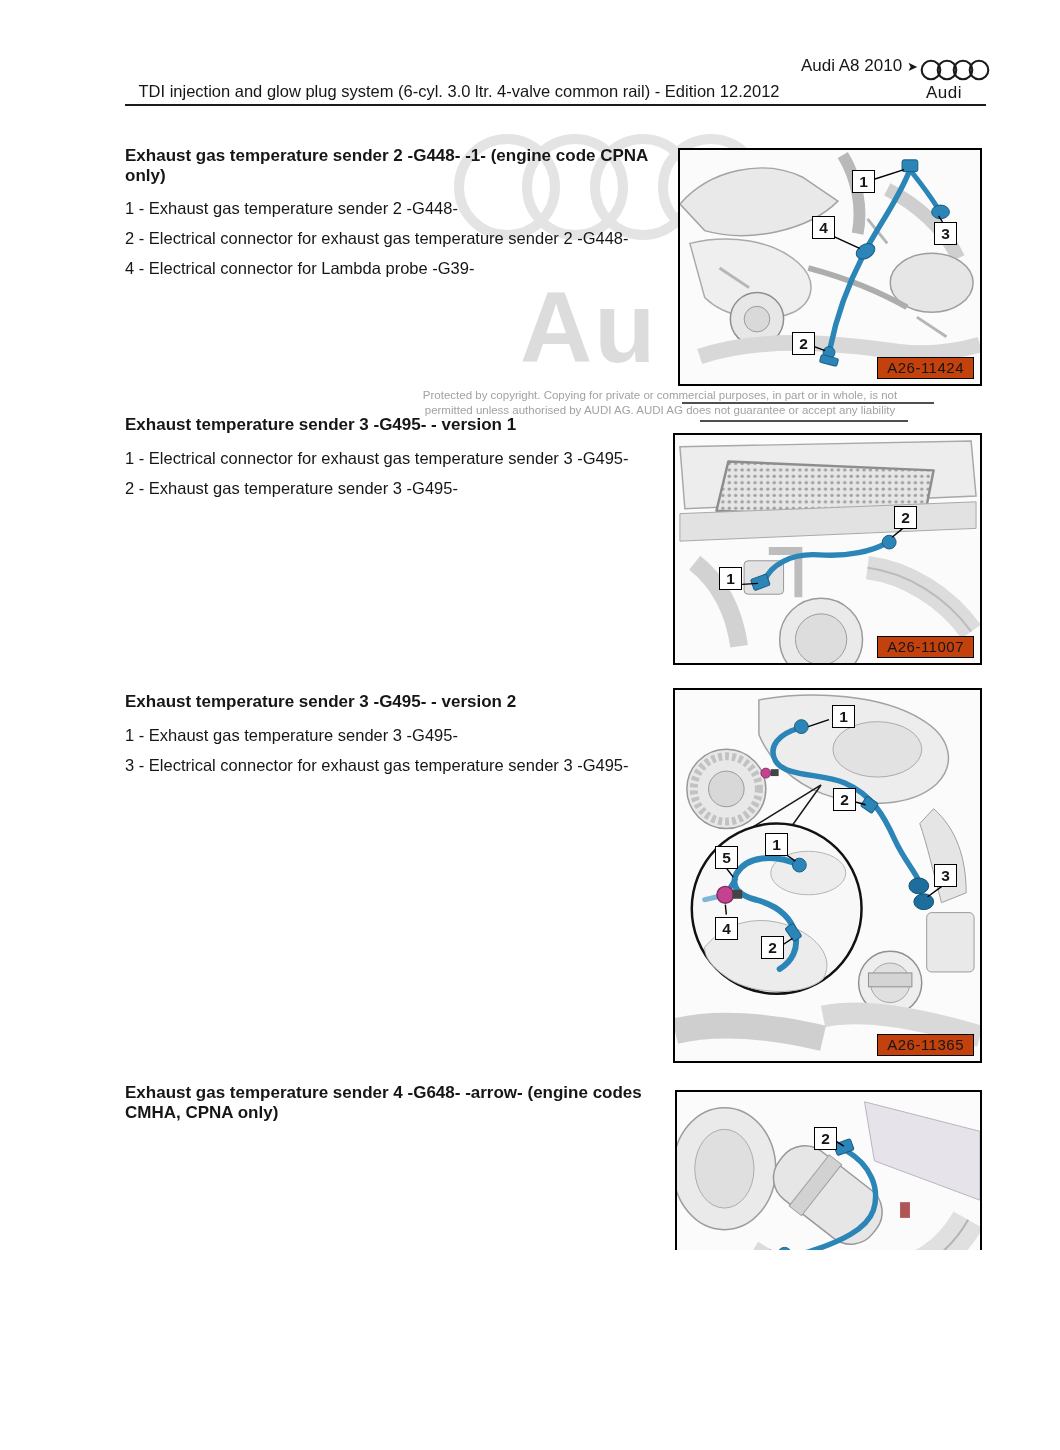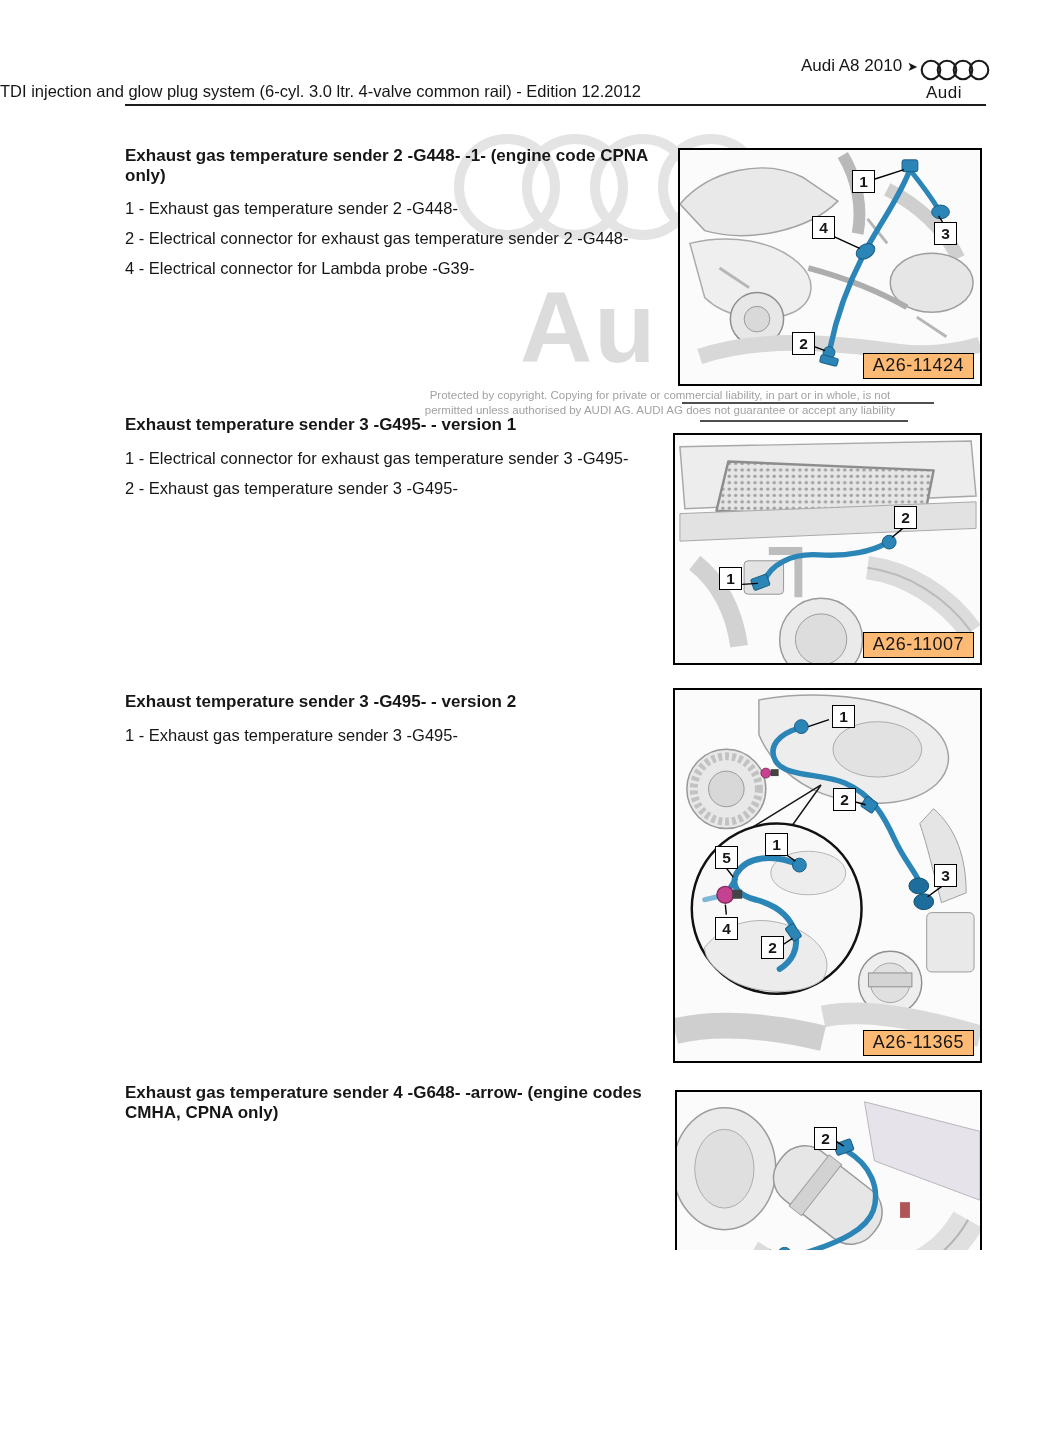--- a/index.html
+++ b/index.html
@@ -2,43 +2,43 @@
 <html><head>
 <meta charset="utf-8">
 <style>
   html,body{margin:0;padding:0;background:#fff;}
   .page{position:relative;width:1060px;height:1250px;background:#ffffff;
         font-family:"Liberation Sans",sans-serif;color:#161616;overflow:hidden;
         outline:1px solid #e3e3e3;}
   
   .hdr-model{position:absolute;top:56px;left:0;width:918px;text-align:right;font-size:17px;}
   .hdr-model .arrow{font-size:13px;margin-left:5px;}
-  .hdr-title{position:absolute;top:82px;left:0;width:918px;text-align:left;font-size:16.5px;}
+  .hdr-title{position:absolute;top:82px;left:0;width:918px;text-align:center;font-size:16.5px;}
   .audi-rings{position:absolute;left:920px;top:56px;}
   .audi-word{position:absolute;left:926px;top:83px;font-size:17px;font-weight:400;letter-spacing:.5px;}
   .hdr-rule{position:absolute;left:125px;top:104px;width:861px;height:2px;background:#1c1c1c;}
   
   .wm-rings{position:absolute;left:452px;top:112px;z-index:0;}
   .wm-au{position:absolute;left:520px;top:270px;font-size:100px;font-weight:700;color:#dcdcdc;
          letter-spacing:2px;z-index:0;}
   .wm-text{position:absolute;left:368px;top:388px;width:584px;text-align:center;
            font-size:11.5px;line-height:14.5px;color:#a2a2a2;z-index:4;}
   .wm-line{position:absolute;height:1.5px;background:#4f4f4f;z-index:4;}
   
   .section{position:absolute;left:125px;width:545px;z-index:5;}
   .heading{font-size:17px;font-weight:700;line-height:19.5px;margin:0 0 13px 0;}
   .item{font-size:16.5px;line-height:21.5px;margin:0 0 8.5px 0;}
   
   .figure{position:absolute;border:2px solid #000;background:#fff;z-index:2;box-sizing:border-box;}
   .figure svg{display:block;}
   .callout{position:absolute;width:23px;height:23px;background:#fff;border:1.5px solid #000;
            box-sizing:border-box;display:flex;align-items:center;justify-content:center;
            font-size:15.5px;font-weight:600;z-index:3;}
-  .fig-code{position:absolute;right:6px;bottom:5px;border:1.5px solid #000;background:#fdba74;
-            padding:1px 9px 2px;font-size:18px;letter-spacing:.5px;z-index:3;}
+  .fig-code{position:absolute;right:6px;bottom:5px;border:1.5px solid #000;background:#c2410c;
+            padding:1px 9px 2px;font-size:15px;letter-spacing:.5px;z-index:3;}
   
   .footer-rule{position:absolute;left:121px;top:1403px;width:864px;height:2.5px;background:#2a2a2a;}
   .footer-text{position:absolute;top:1406px;left:0;width:984px;display:flex;
                justify-content:flex-end;align-items:center;gap:20px;}
   .footer-chapter{font-size:15px;}
   .footer-page{font-size:30px;}
 </style>
 </head>
 <body>
 
@@ -59,21 +59,21 @@
 
   <svg class="wm-rings" width="314" height="150" viewBox="0 0 314 150">
     <circle cx="55" cy="75" r="48" fill="none" stroke="#e4e4e4" stroke-width="10"></circle>
     <circle cx="123" cy="75" r="48" fill="none" stroke="#e4e4e4" stroke-width="10"></circle>
     <circle cx="191" cy="75" r="48" fill="none" stroke="#e4e4e4" stroke-width="10"></circle>
     <circle cx="259" cy="75" r="48" fill="none" stroke="#e4e4e4" stroke-width="10"></circle>
   </svg>
   <div class="wm-au">Au</div>
 
   <div class="wm-text">
-    <div>Protected by copyright. Copying for private or commercial liability, in part or in whole, is not</div>
+    <div>Protected by copyright. Copying for private or commercial purposes, in part or in whole, is not</div>
     <div>permitted unless authorised by AUDI AG. AUDI AG does not guarantee or accept any liability</div>
   </div>
   <div class="wm-line" style="left:682px;top:402px;width:252px;"></div>
   <div class="wm-line" style="left:700px;top:420px;width:208px;"></div>
 
   <div class="section" style="top:146px;">
     <div class="heading">Exhaust gas temperature sender 2 -G448- -1- (engine code CPNA only)</div>
     <div class="item">1 - Exhaust gas temperature sender 2 -G448-</div>
     <div class="item">2 - Electrical connector for exhaust gas temperature sender 2 -G448-</div>
     <div class="item">4 - Electrical connector for Lambda probe -G39-</div>
@@ -143,20 +143,21 @@
       <path d="M68,152 L84,151" stroke="#000" stroke-width="1.4"></path>
     </svg>
     <div class="callout" style="left:219px;top:71px;">2</div>
     <div class="callout" style="left:44px;top:132px;">1</div>
     <div class="fig-code">A26-11007</div>
   </div>
 
   <div class="section" style="top:692px;">
     <div class="heading">Exhaust temperature sender 3 -G495- - version 2</div>
     <div class="item">1 - Exhaust gas temperature sender 3 -G495-</div>
+    <div class="item">3 - Electrical connector for exhaust gas temperature sender 3 -G495-</div>
   </div>
 
   <div class="figure" style="left:673px;top:688px;width:309px;height:375px;">
     <svg width="305" height="371" viewBox="0 0 309 375" preserveAspectRatio="none">
       <rect width="309" height="375" fill="#fbfbfb"></rect>
       <circle cx="52" cy="100" r="40" fill="#e8e8e8" stroke="#989898" stroke-width="1.5"></circle>
       <circle cx="52" cy="100" r="33" fill="none" stroke="#c2c2c2" stroke-width="8" stroke-dasharray="4 3"></circle>
       <circle cx="52" cy="100" r="18" fill="#d8d8d8" stroke="#989898"></circle>
       <path d="M85,10 C140,0 210,5 250,30 C280,48 285,75 265,95 C240,118 190,120 150,105 C120,94 95,70 85,45 Z" fill="#ededed" stroke="#a2a2a2" stroke-width="1.5"></path>
       <ellipse cx="205" cy="60" rx="45" ry="28" fill="#e2e2e2" stroke="#ababab"></ellipse>

